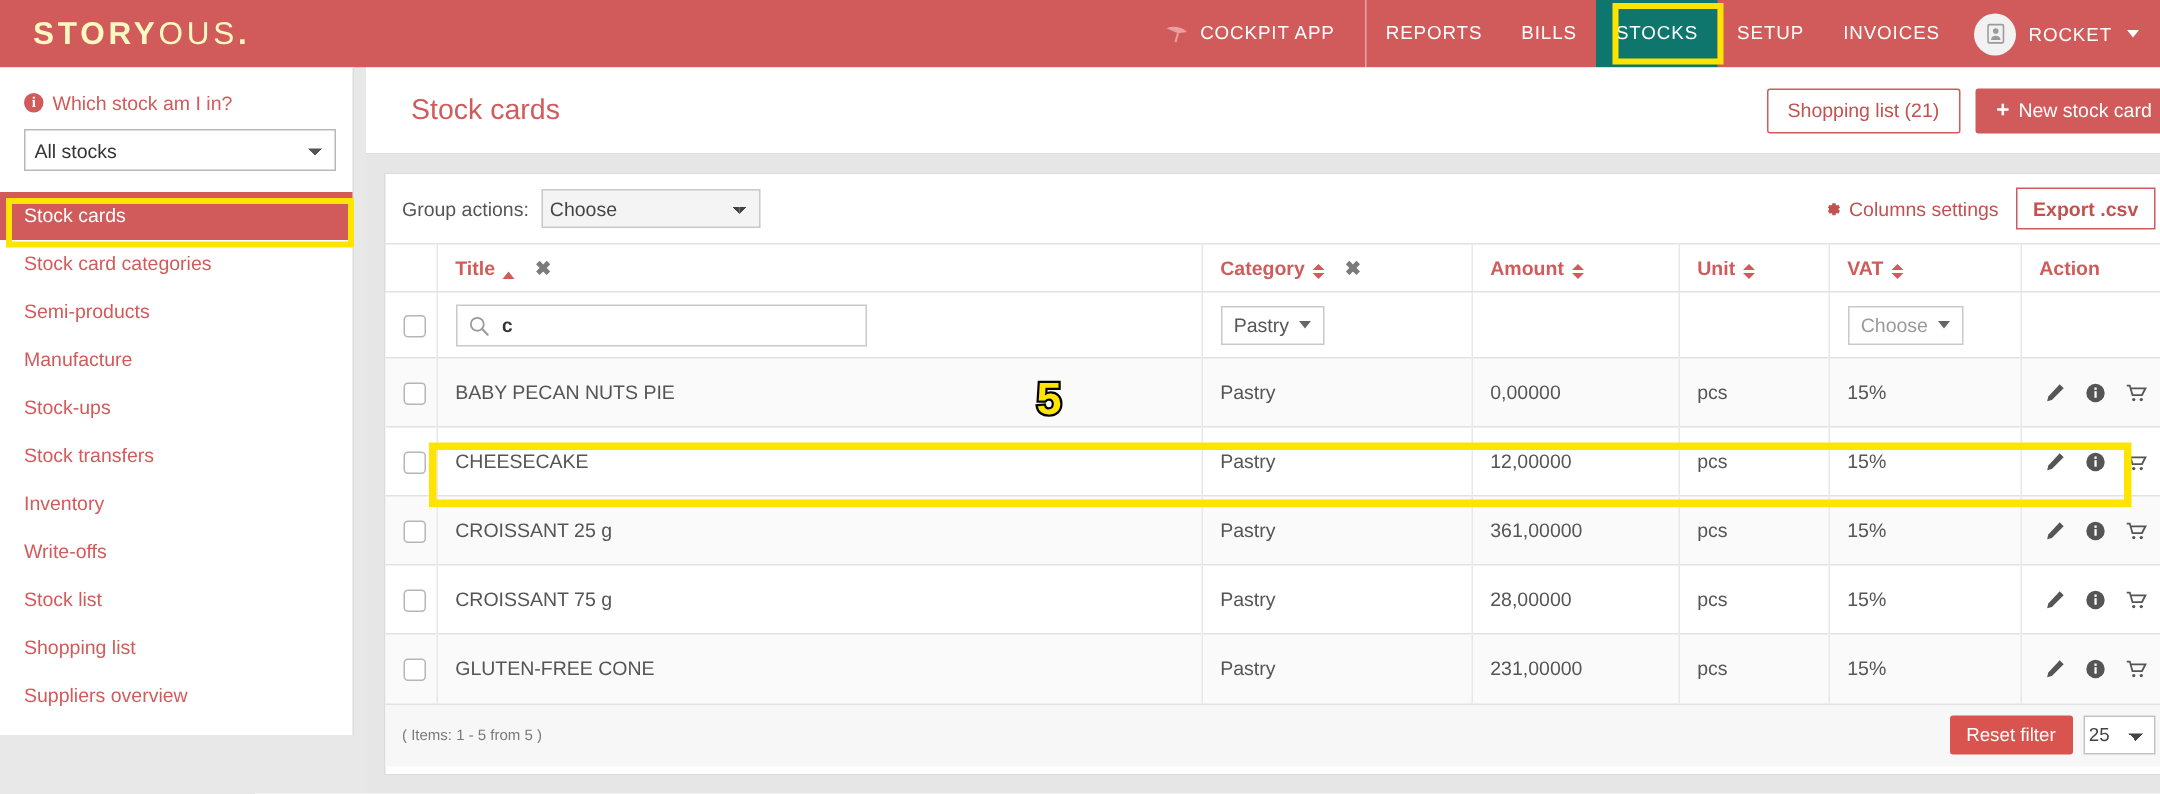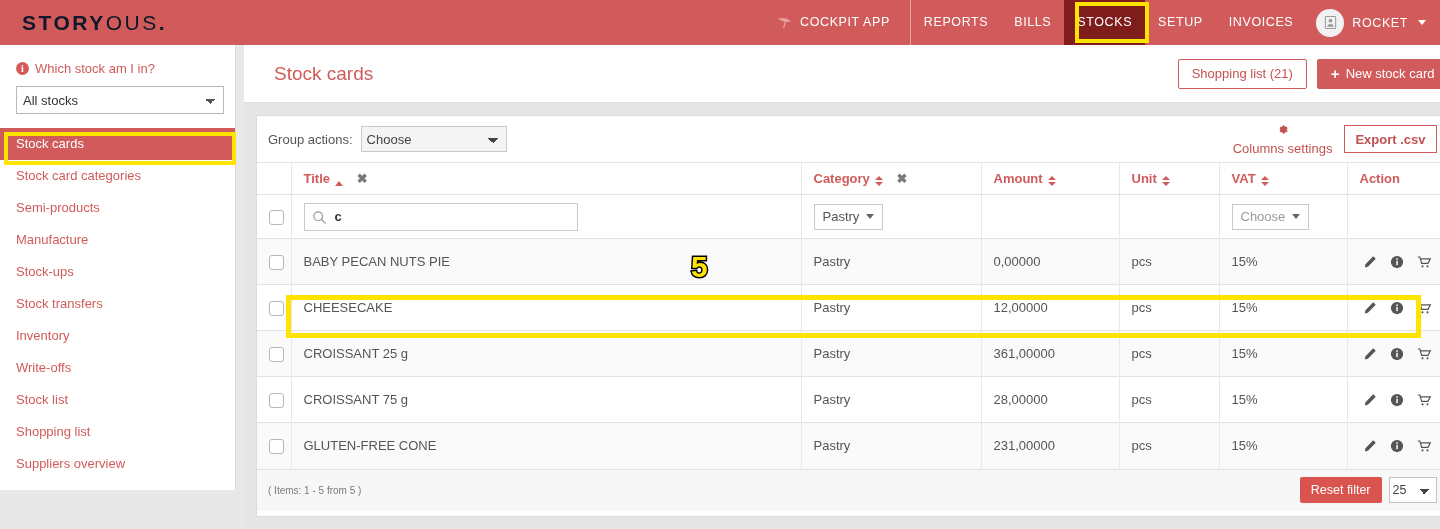--- a/index.html
+++ b/index.html
@@ -16,21 +16,21 @@
   .topnav {
     height: 45px;
     background: #d15b5b;
     display: flex;
     align-items: center;
     justify-content: space-between;
     padding: 0 14px 0 22px;
     position: relative;
   }
   .brand {
-    color: #0f172a;
+    color: #fef9c3;
     font-size: 21px;
     letter-spacing: 2.5px;
     white-space: nowrap;
   }
   .brand b { font-weight: bold; }
   .brand span.light { font-weight: 300; }
   .nav-right {
     display: flex;
     align-items: center;
     height: 45px;
@@ -43,21 +43,21 @@
     height: 45px;
     line-height: 45px;
     white-space: nowrap;
     cursor: pointer;
   }
   .nav-item.divider-left {
     border-left: 1px solid rgba(255,255,255,0.45);
     margin-left: 4px;
   }
   .nav-item.active {
-    background: #7f1d1d;
+    background: #0f766e;
   }
   .cockpit {
     display: flex;
     align-items: center;
     gap: 7px;
     padding-right: 16px;
   }
   .cockpit-ico { width: 17px; height: 14px; display:block; }
   .nav-user {
     display: flex;
@@ -243,21 +243,20 @@
       linear-gradient(135deg, #444 50%, transparent 50%);
     background-position: calc(100% - 13px) 11px, calc(100% - 8px) 11px;
     background-size: 5px 5px, 5px 5px;
     background-repeat: no-repeat;
   }
   .card-top-right { display:flex; align-items:center; gap: 12px; }
   .cols-settings {
     color: #c2524f; font-size: 13px;
     display: flex; align-items: center; gap: 5px;
     cursor: pointer;
-    flex-direction: column;
   }
   .gear { width: 13px; height: 13px; display:block; }
   .export-btn {
     border: 1px solid #d15b5b;
     color: #c2524f;
     background: #fff;
     font-size: 13px;
     font-weight: bold;
     height: 28px;
     padding: 0 10px;

